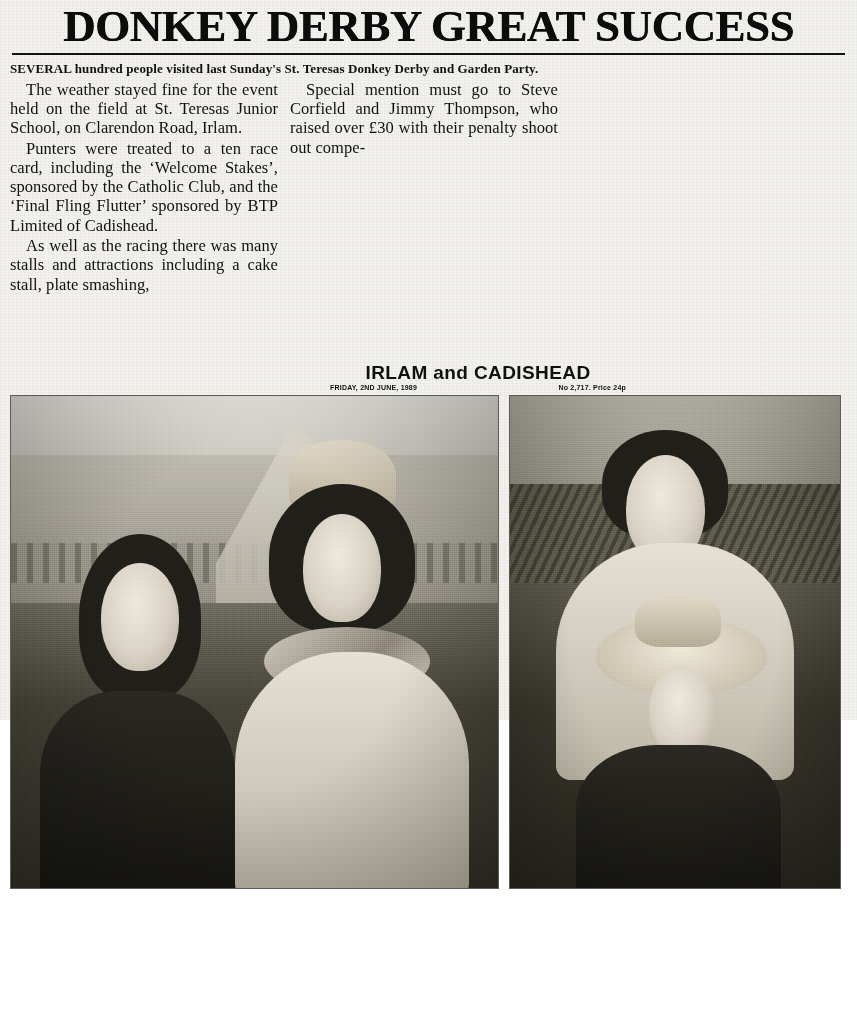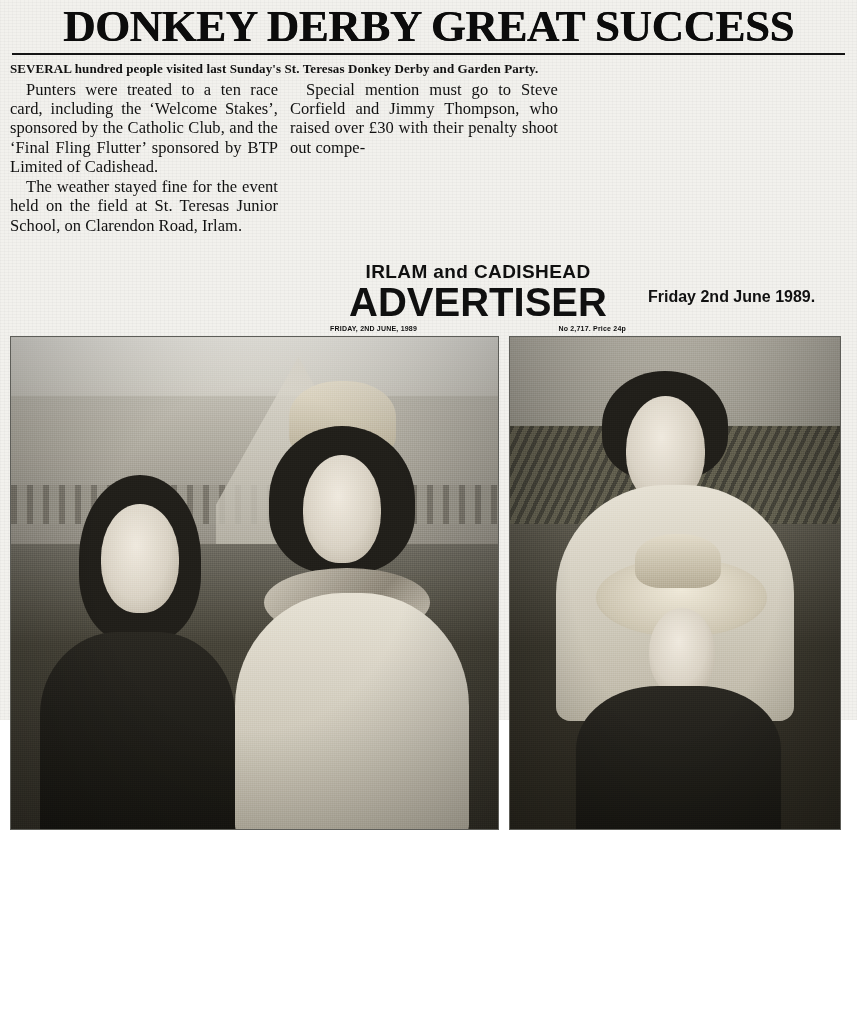--- a/index.html
+++ b/index.html
@@ -252,39 +252,38 @@
   <div class="rule-top"></div>
 
   <div class="lead-wrap">
     <div class="lead">SEVERAL hundred people visited last Sunday's St. Teresas Donkey Derby and Garden Party.</div>
     <div class="col3-top">
     </div>
   </div>
 
   <div class="cols">
     <div class="col">
+      <p>The weather stayed fine for the event held on the field at St. Teresas Junior School, on Clarendon Road, Irlam.</p>
       <p>Punters were treated to a ten race card, including the ‘Welcome Stakes’, sponsored by the Catholic Club, and the ‘Final Fling Flutter’ sponsored by BTP Limited of Cadishead.</p>
-      <p>The weather stayed fine for the event held on the field at St. Teresas Junior School, on Clarendon Road, Irlam.</p>
+      <p>As well as the racing there was many stalls and attractions including a cake stall, plate smashing,</p>
     </div>
     <div class="col">
       <p>Special mention must go to Steve Corfield and Jimmy Thompson, who raised over £30 with their penalty shoot out compe-</p>
     </div>
     <div class="col"></div>
   </div>
 
   <div class="logo-row">
     <div class="logo-box">
       <div class="logo-line1">IRLAM and CADISHEAD</div>
-      <div class="logo-line2">ADVERTISER</div>
       <div class="logo-smallrow">
         <span>FRIDAY, 2ND JUNE, 1989</span>
         <span>No 2,717.   Price 24p</span>
       </div>
     </div>
-    <div class="issue-date">Friday 2nd June 1989.</div>
   </div>
 
   <div class="photos">
 
     <div class="photo-cell">
       <div class="photo left">
         <div class="bg-wall"></div>
         <div class="bg-sky"></div>
         <div class="bg-fence"></div>
         <div class="castle"></div>

